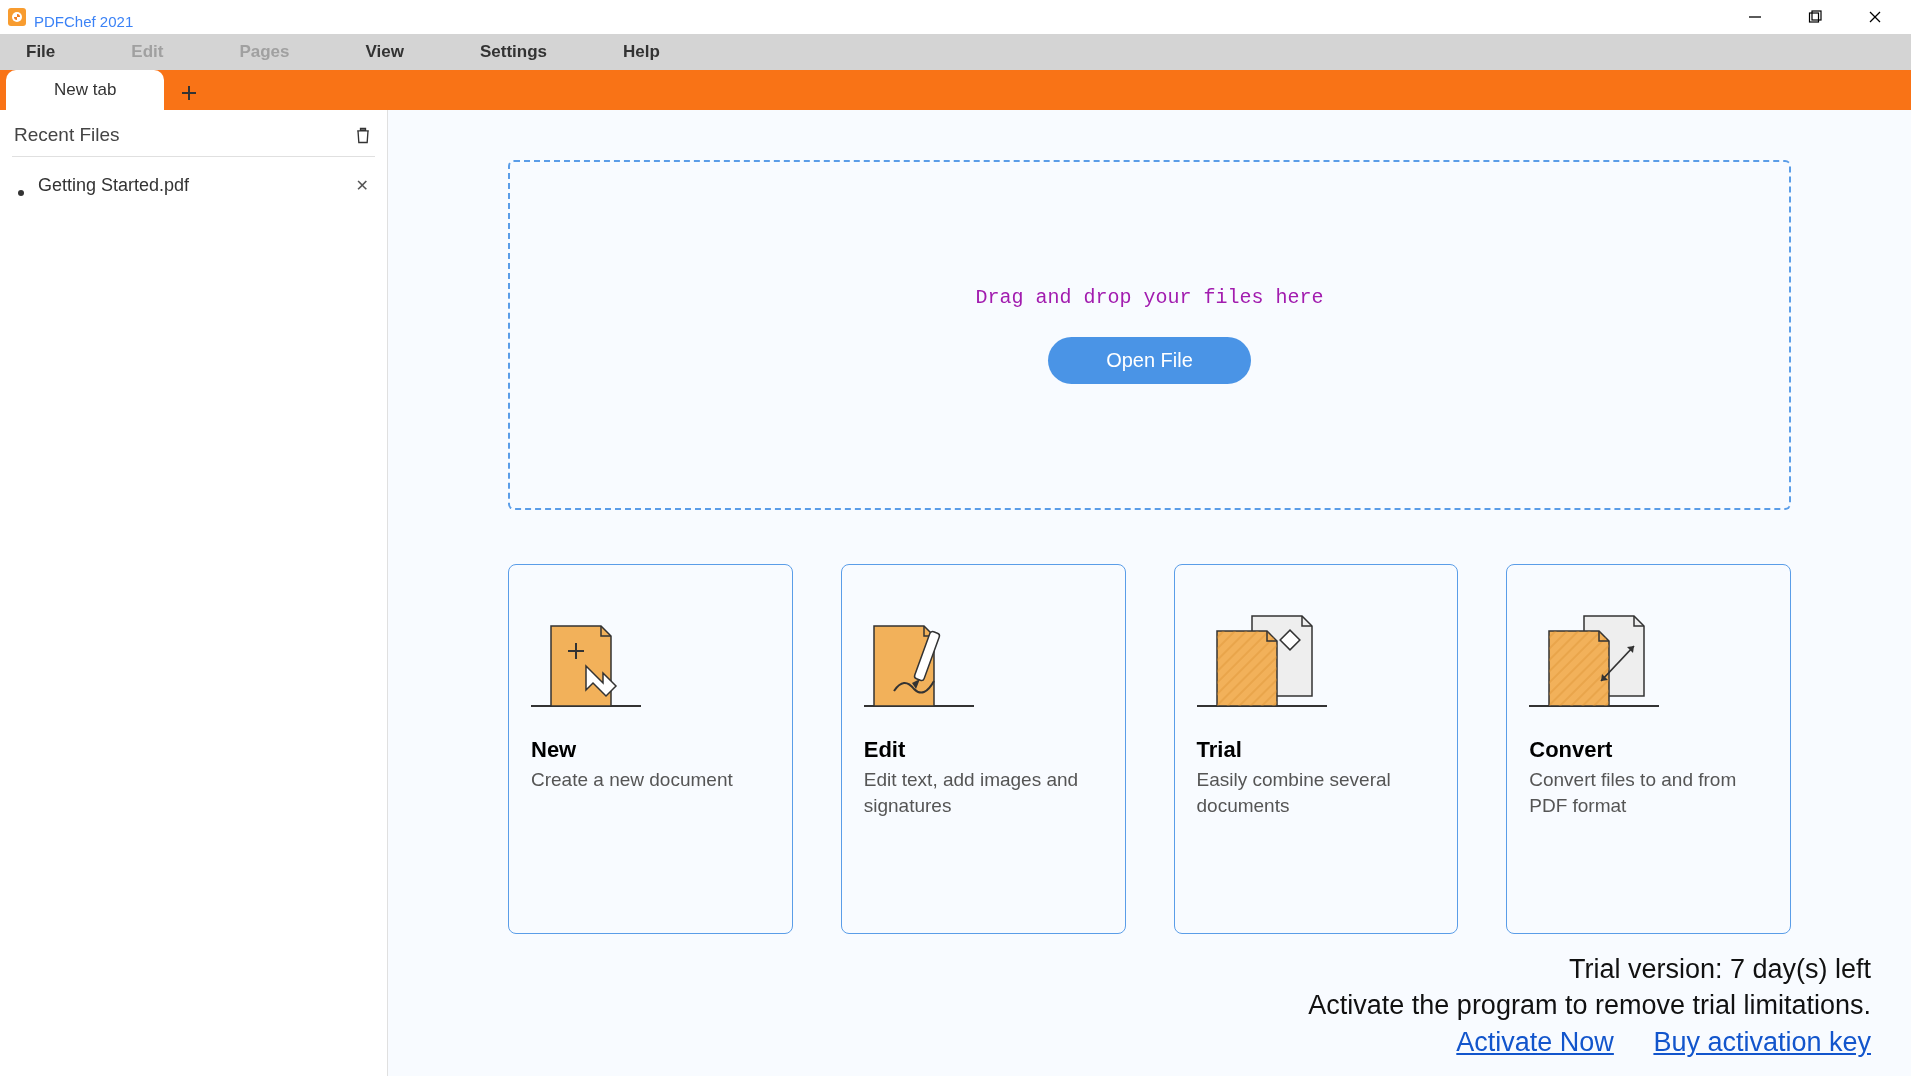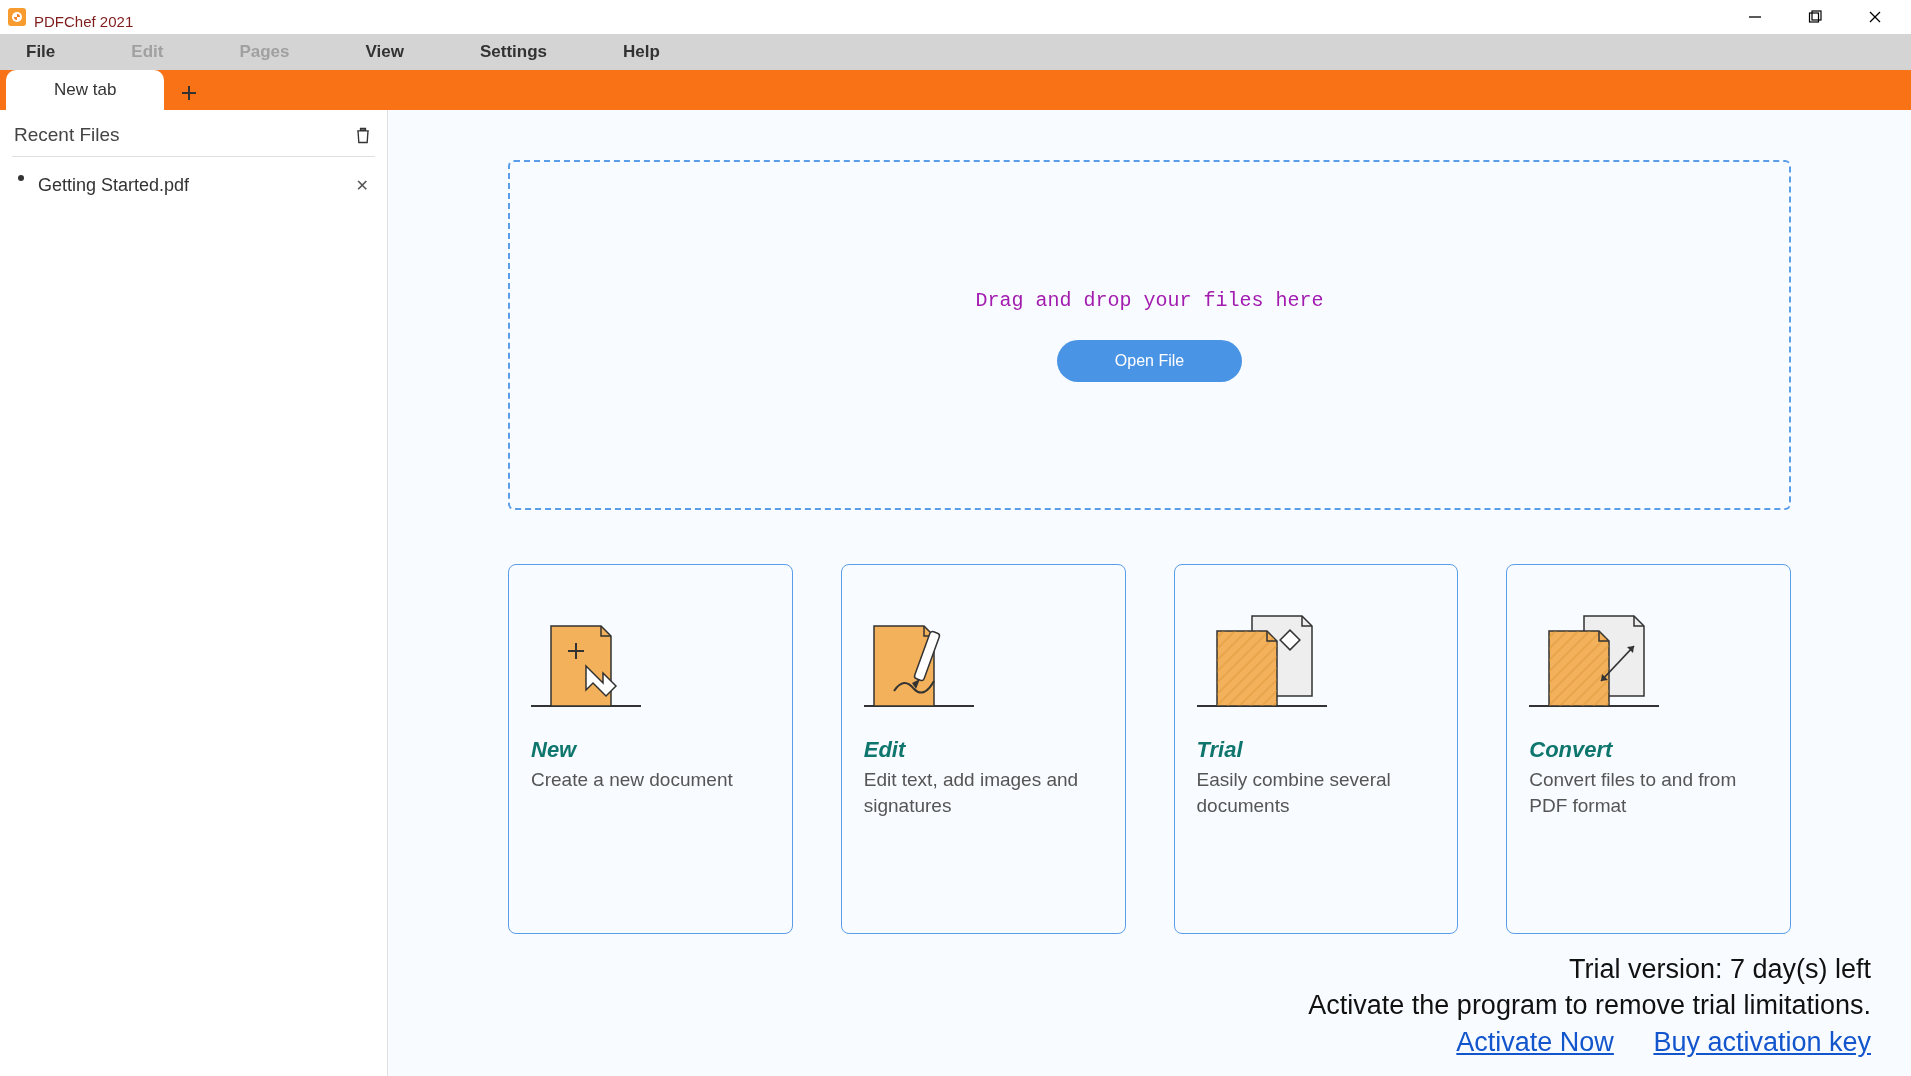--- a/index.html
+++ b/index.html
@@ -30,21 +30,21 @@
       display: flex;
       align-items: center;
       justify-content: center;
     }
     .app-icon svg {
       width: 12px;
       height: 12px;
     }
     .app-title {
       font-size: 15px;
-      color: #7f1d1d;
+      color: #3b82f6;
       flex: 1;
       margin-top: 9px;
     }
     .window-controls {
       display: flex;
       gap: 36px;
       margin-right: 16px;
     }
     .win-btn {
       width: 24px;
@@ -128,21 +128,21 @@
     .recent-item {
       display: flex;
       align-items: center;
       padding: 18px 6px;
       font-size: 18px;
       color: #333;
       justify-content: space-between;
     }
     .recent-item .fname {
       display: flex;
-      align-items: flex-start;
+      align-items: flex-end;
       gap: 14px;
     }
     .bullet {
       width: 6px;
       height: 6px;
       background: #333;
       border-radius: 50%;
     }
     .close-x {
       font-size: 16px;
@@ -170,21 +170,21 @@
       font-size: 20px;
       color: #a21caf;
       font-family: Liberation Mono, monospace;
     }
     .open-file-btn {
       background: #4a94e6;
       color: #fff;
       border: none;
       padding: 12px 58px;
       border-radius: 24px;
-      font-size: 16px;
+      font-size: 20px;
       cursor: pointer;
     }
     .cards-row {
       display: flex;
       gap: 48px;
       margin-top: 54px;
     }
     .card {
       flex: 1;
       border: 1.5px solid #5a9de8;
@@ -197,23 +197,22 @@
     }
     .card-icon {
       height: 110px;
       display: flex;
       align-items: flex-end;
       margin-bottom: 26px;
     }
     .card-title {
       font-size: 22px;
       font-weight: 700;
-      color: #0f766e;
+      color: #000000;
       margin-bottom: 4px;
-      font-style: italic;
     }
     .card-desc {
       font-size: 19px;
       color: #555;
       line-height: 1.35;
     }
     .trial-block {
       position: absolute;
       right: 40px;
       bottom: 16px;

